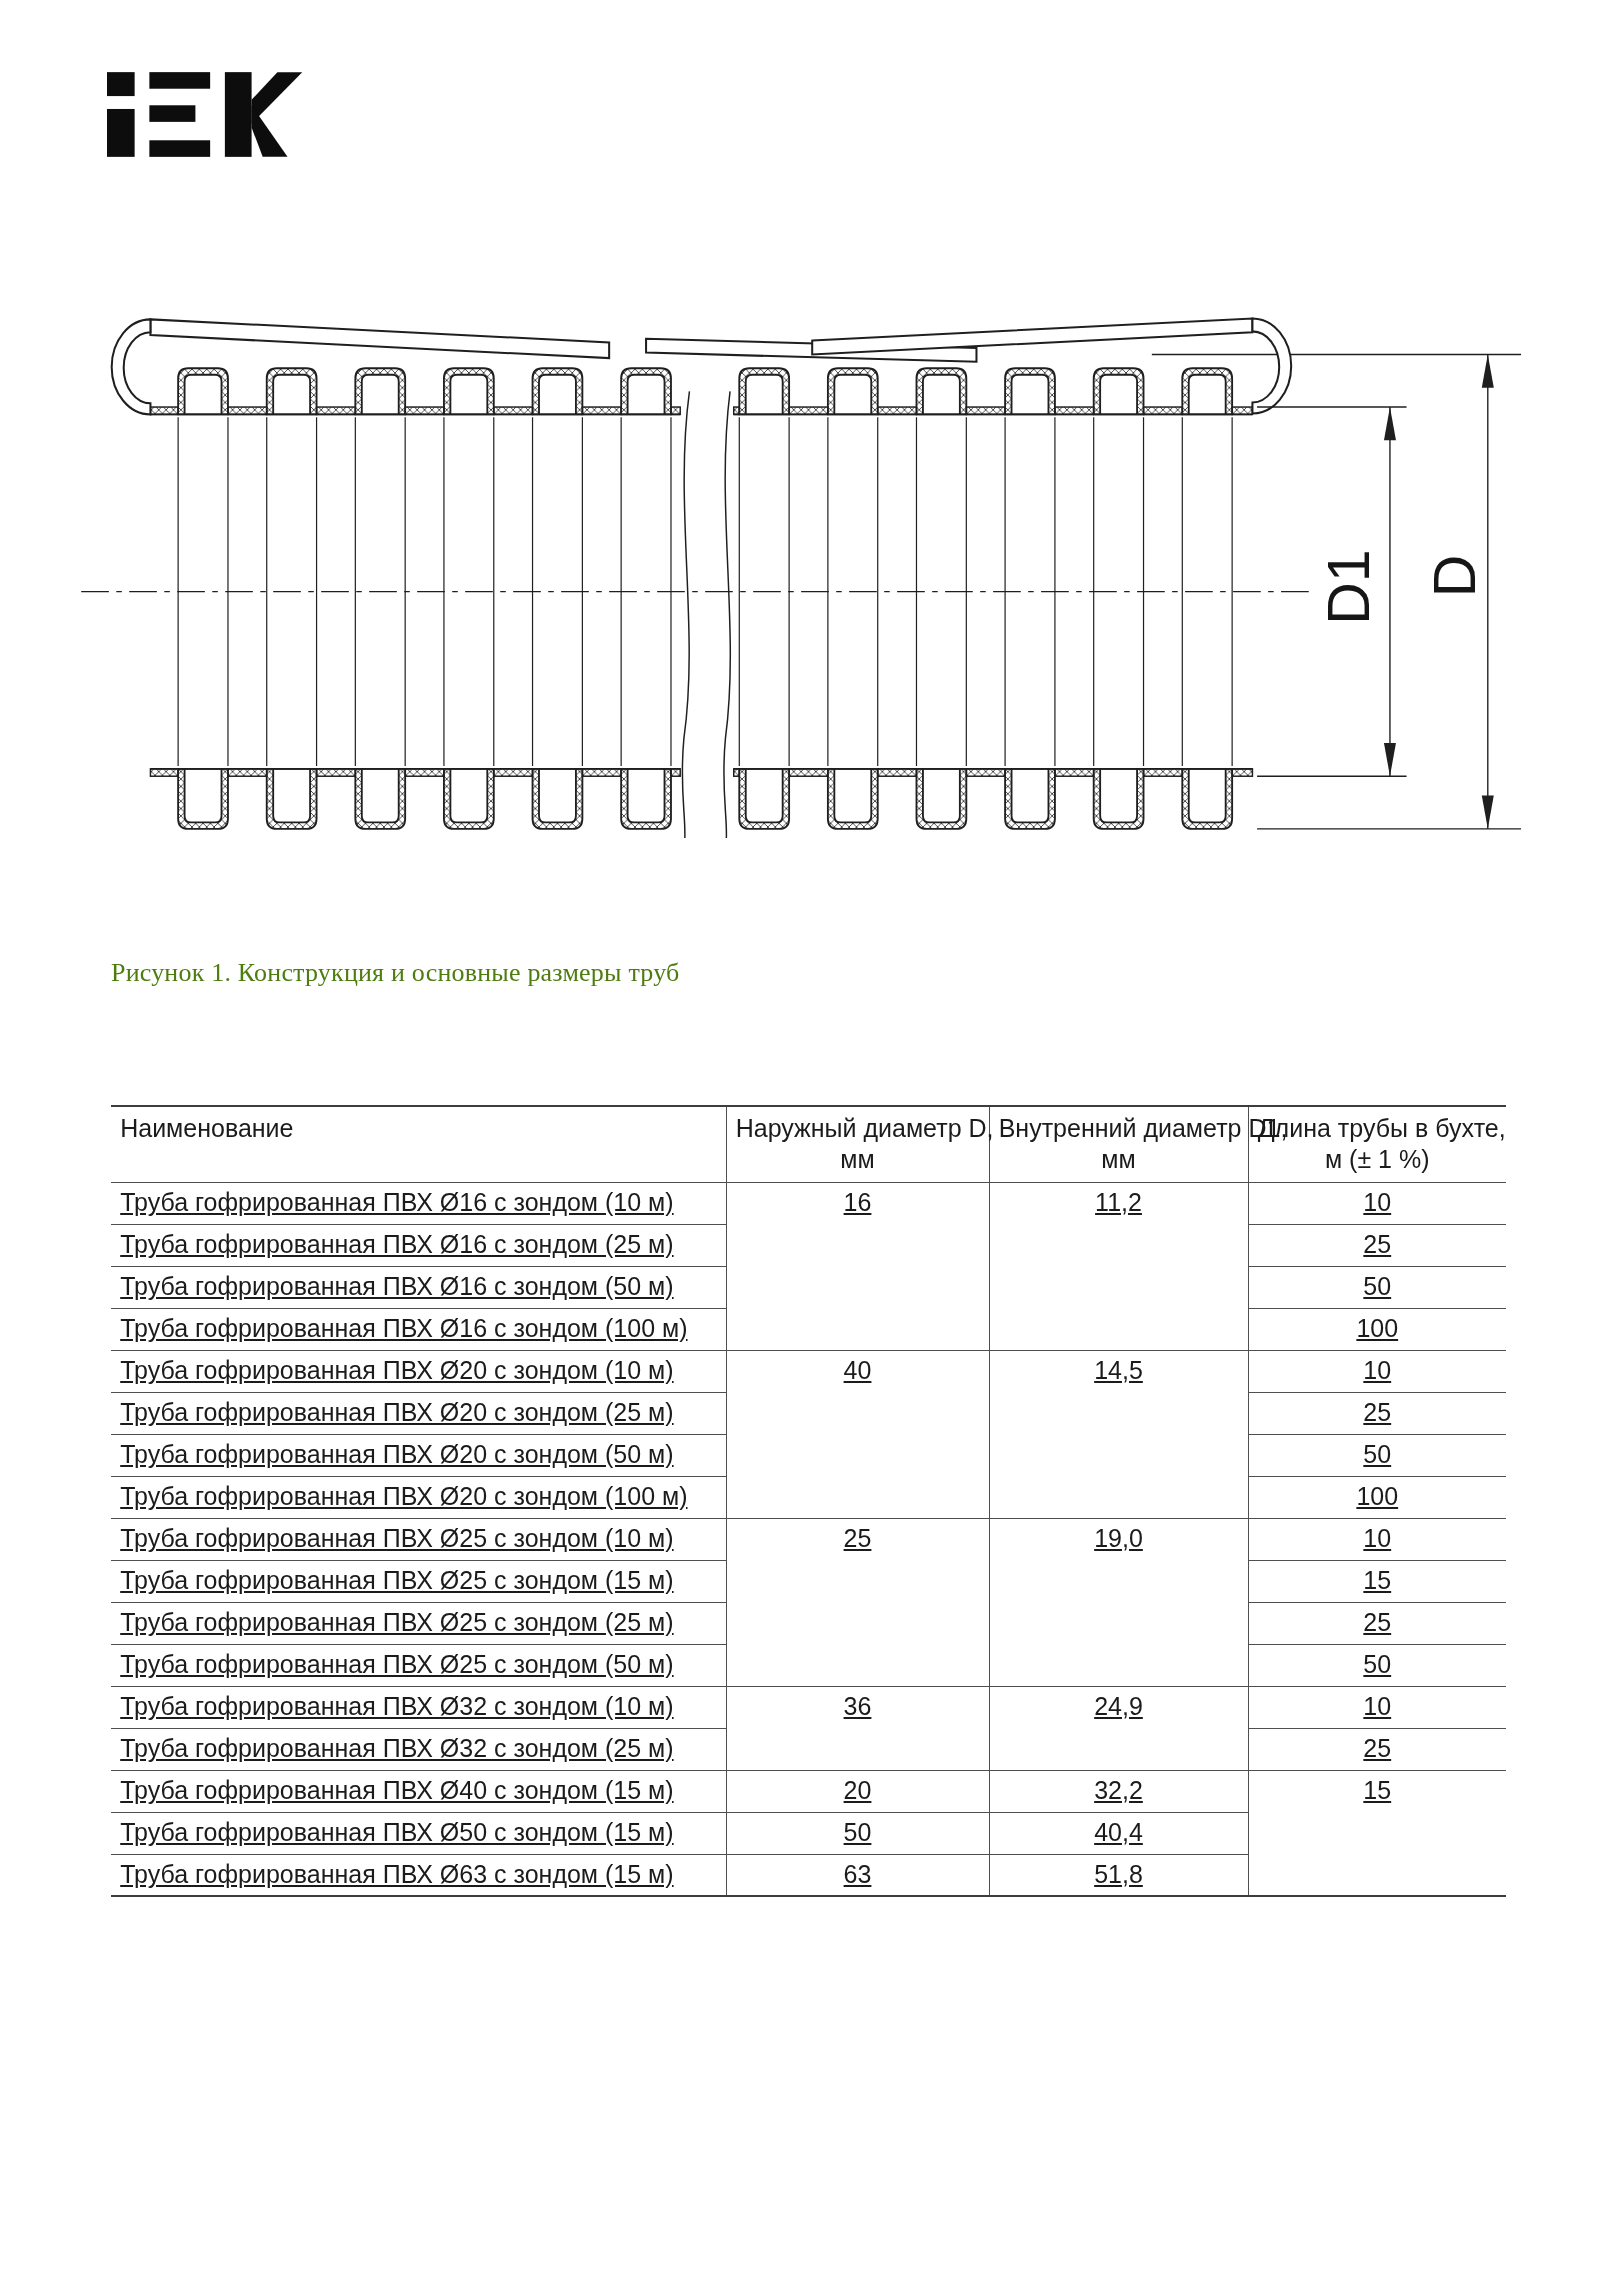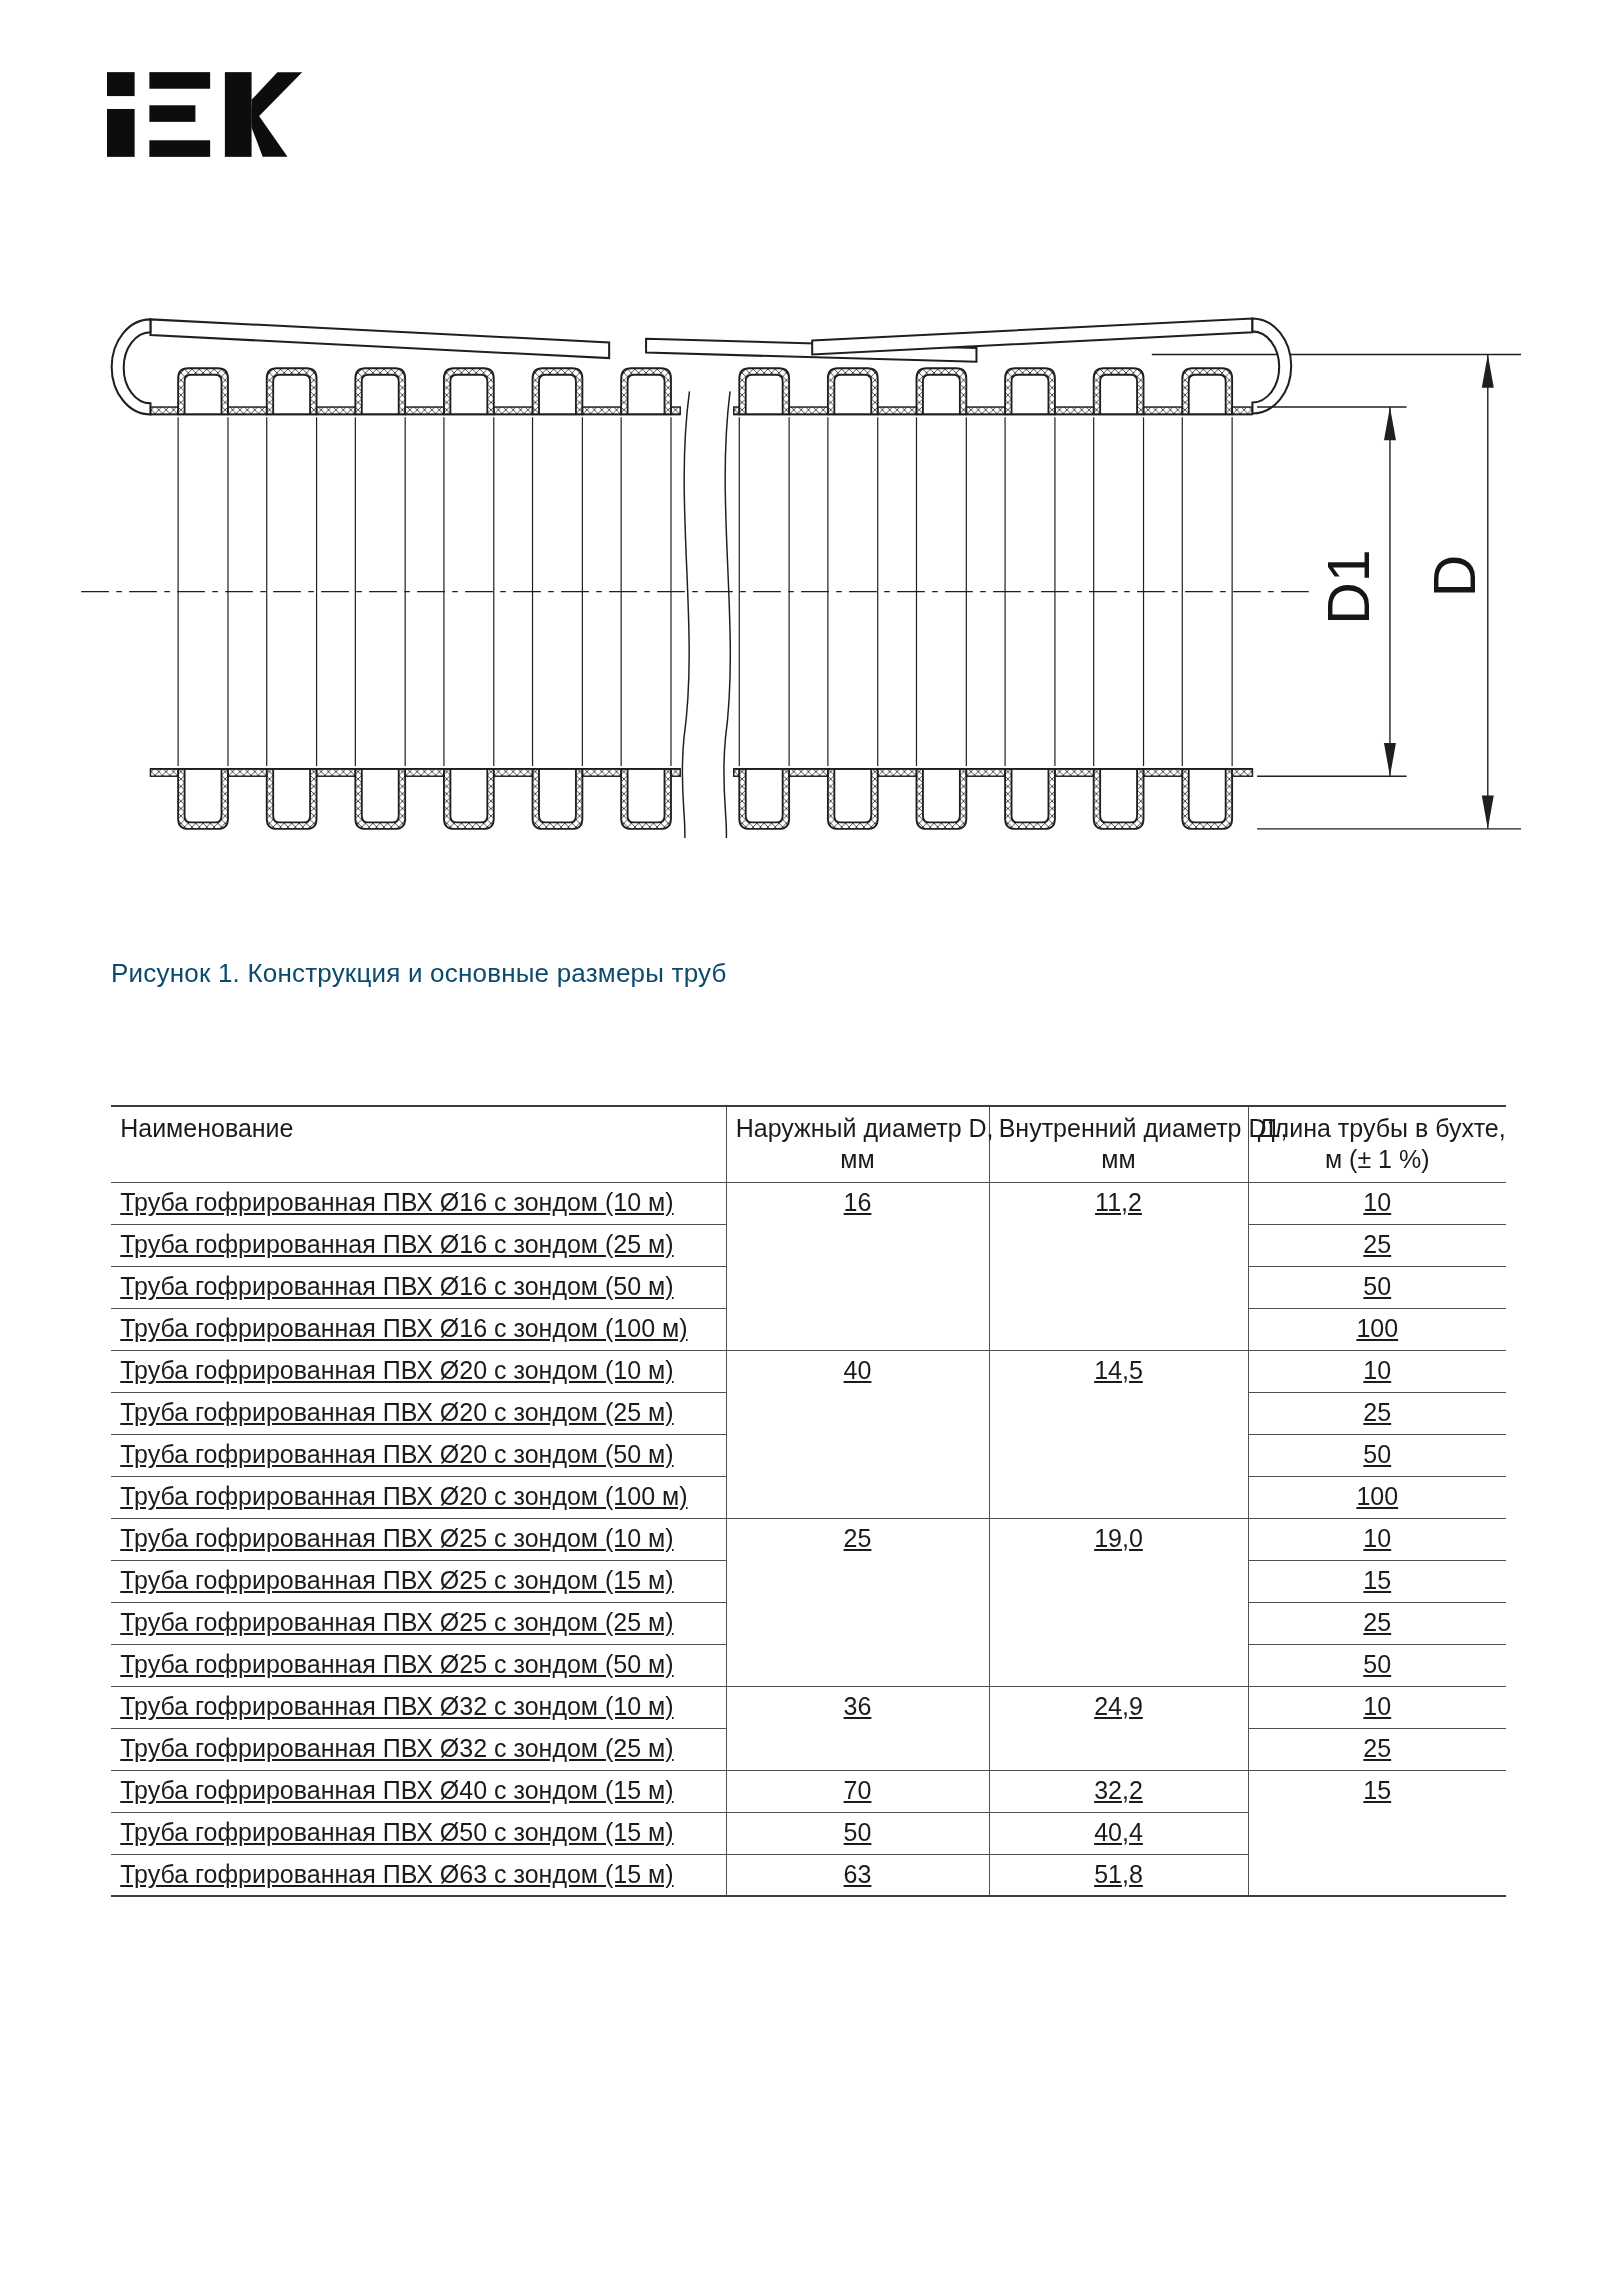--- a/index.html
+++ b/index.html
@@ -3,22 +3,22 @@
 <meta charset="utf-8">
 <style>
   html,body{margin:0;padding:0;}
   body{
     width:1617px;height:2292px;position:relative;background:#ffffff;
     font-family:"Liberation Sans", sans-serif;color:#1b1b1b;overflow:hidden;
   }
   #logo-svg{position:absolute;left:107px;top:70px;}
   #drawing-svg{position:absolute;left:0;top:0;}
   #caption{
-    position:absolute;left:111px;top:958px;font-size:26px;color:#0c4a6e;
-    letter-spacing:0.2px;white-space:nowrap;
+    position:absolute;left:111px;top:958px;font-size:26px;color:#4d7c0f;
+    letter-spacing:0.2px;white-space:nowrap;font-family:Liberation Serif, serif;
   }
   table.spec{
     position:absolute;left:111px;top:1105px;width:1395px;
     border-collapse:collapse;table-layout:fixed;
     border-top:2.8px solid #3d3d3d;border-bottom:2.8px solid #3d3d3d;
     font-size:25px;color:#1b1b1b;
   }
   table.spec td{
     vertical-align:top;padding:5.5px 9.2px 0 9.2px;white-space:nowrap;
     font-weight:400;
@@ -248,21 +248,21 @@
         <td rowspan="2" class="bl">36</td>
         <td rowspan="2" class="bl">24,9</td>
         <td class="bl">10</td>
       </tr>
       <tr>
         <td>Труба гофрированная ПВХ Ø32 с зондом (25 м)</td>
         <td class="bl">25</td>
       </tr>
       <tr>
         <td>Труба гофрированная ПВХ Ø40 с зондом (15 м)</td>
-        <td class="bl">70</td>
+        <td class="bl">20</td>
         <td class="bl">32,2</td>
         <td rowspan="3" class="bl">15</td>
       </tr>
       <tr>
         <td>Труба гофрированная ПВХ Ø50 с зондом (15 м)</td>
         <td class="bl">50</td>
         <td class="bl">40,4</td>
       </tr>
       <tr>
         <td>Труба гофрированная ПВХ Ø63 с зондом (15 м)</td>

